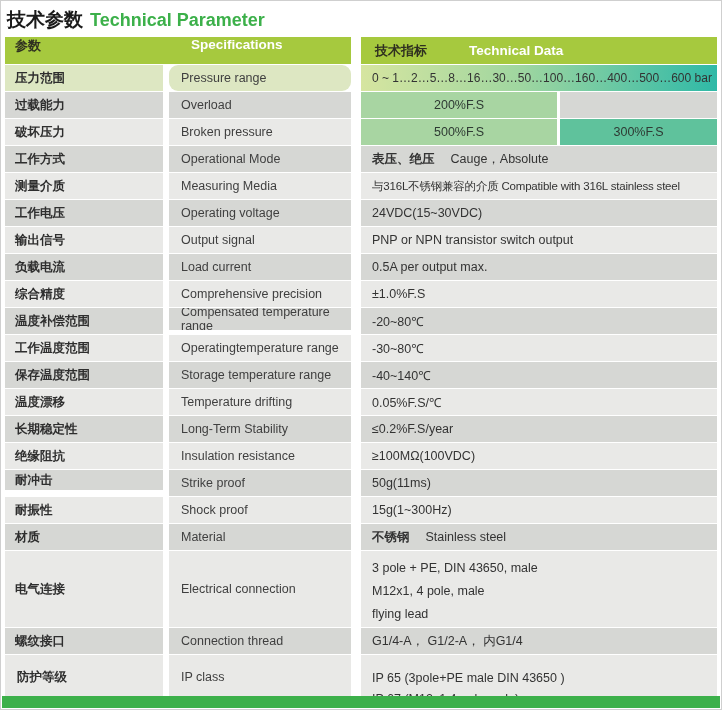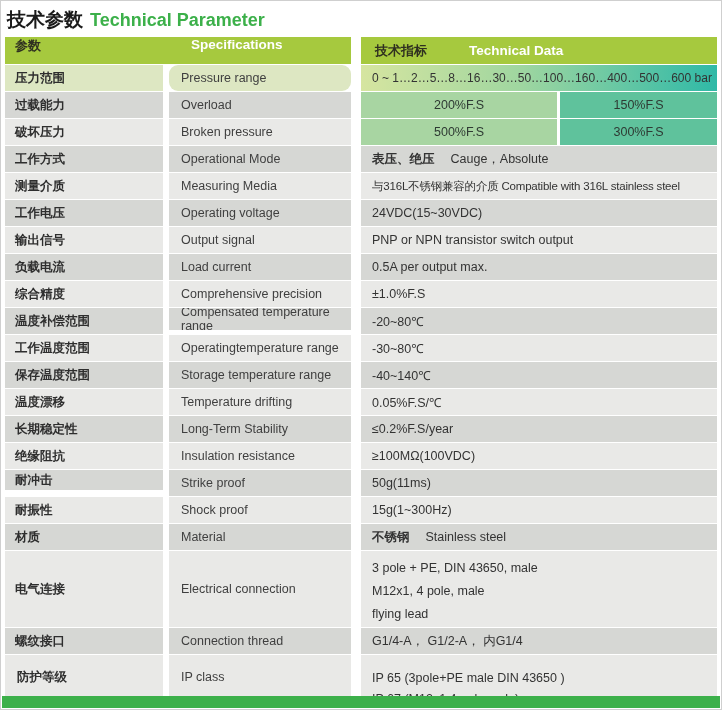--- a/index.html
+++ b/index.html
@@ -86,21 +86,20 @@
     </div>
 
   <div class="cell c-zh shade-green" style="grid-row: 2; height: 26px;">压力范围</div>
       <div class="cell c-en shade-green" style="grid-row: 2; height: 26px; border-radius: 9px;">Pressure range</div>
       <div class="cell c-data grad" style="grid-row: 2; height: 26px;">0 ~ 1…2…5…8…16…30…50…100…160…400…500…600 bar</div>
       <div class="cell c-zh shade-dark" style="grid-row: 3; height: 26px;">过载能力</div>
       <div class="cell c-en shade-dark" style="grid-row: 3; height: 26px;">Overload</div>
       <div class="cell c-data shade-dark split" style="grid-row: 3; height: 26px;">
         <div class="sp sp-l">200%F.S</div>
         <div class="sp-gap"></div>
-        <div class="sp sp-r">150%F.S</div>
       </div>
       <div class="cell c-zh shade-light" style="grid-row: 4; height: 26px;">破坏压力</div>
       <div class="cell c-en shade-light" style="grid-row: 4; height: 26px;">Broken pressure</div>
       <div class="cell c-data shade-light split" style="grid-row: 4; height: 26px;">
         <div class="sp sp-l">500%F.S</div>
         <div class="sp-gap"></div>
         <div class="sp sp-r">300%F.S</div>
       </div>
       <div class="cell c-zh shade-dark" style="grid-row: 5; height: 26px;">工作方式</div>
       <div class="cell c-en shade-dark" style="grid-row: 5; height: 26px;">Operational Mode</div>

